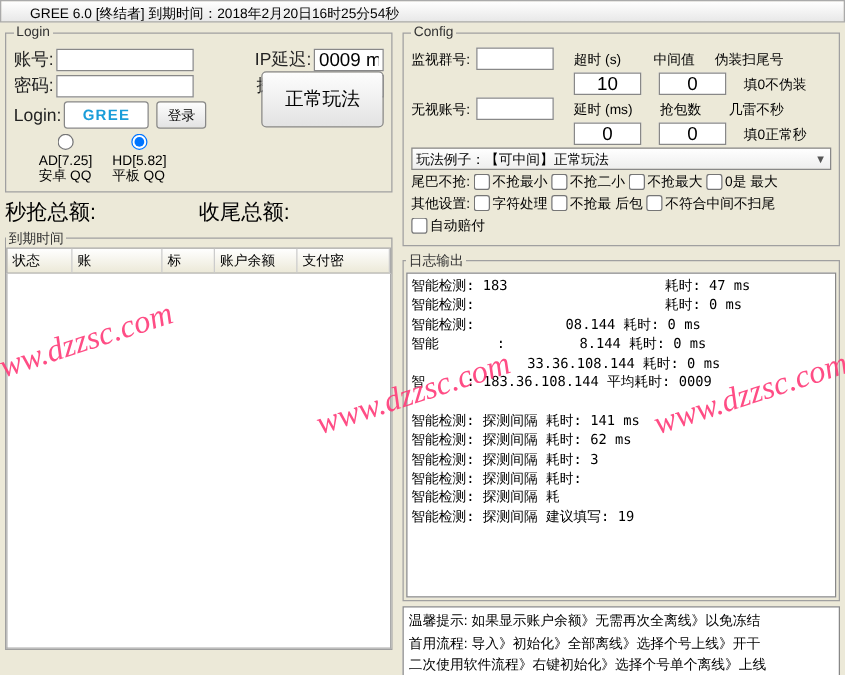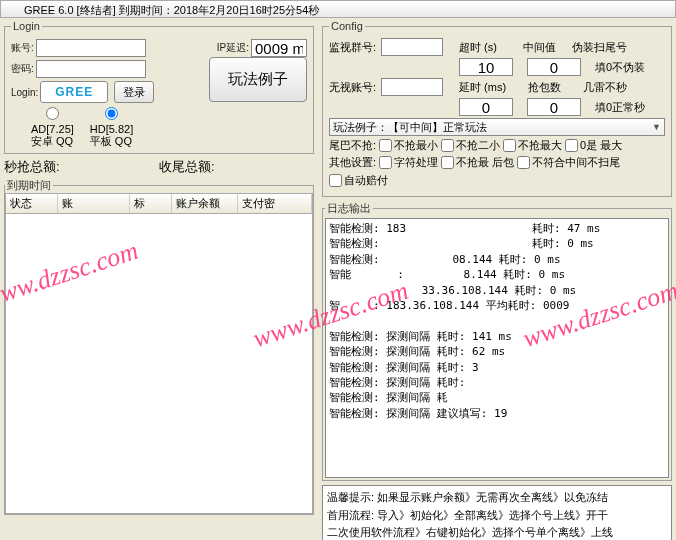--- a/index.html
+++ b/index.html
@@ -4,28 +4,28 @@
 <style>
 * { box-sizing: border-box; margin: 0; padding: 0; font-family: "Microsoft YaHei", SimSun, sans-serif; }
 body { background: #ece9d8; font-size: 11px; width: 676px; height: 540px; overflow: hidden; position: relative; }
 .titlebar { background: linear-gradient(#fff,#e8e8e8); border: 1px solid #aaa; padding: 2px 23px; font-size: 11px; height: 18px; }
 .main { display: flex; }
 .col-left { width: 318px; padding: 2px 4px; }
 .col-right { flex: 1; padding: 2px 4px; }
 fieldset { border: 1px solid #a0a0a0; padding: 4px 6px 6px 6px; margin-bottom: 4px; position: relative; }
 legend { font-size: 11px; padding: 0 2px; color: #333; }
 .row { display: flex; align-items: center; margin: 3px 0; gap: 2px; }
-.lbl { font-size: 10px; color: #222; white-space: nowrap; text-align: right; }
+.lbl { font-size: 14px; color: #222; white-space: nowrap; text-align: right; }
 input[type=text] { border: 1px solid #888; height: 18px; padding: 0 3px; font-size: 15px; background: #fff; }
 .btn { background: linear-gradient(#fdfdfd,#e3e3e3); border: 1px solid #888; border-radius: 3px; padding: 2px 8px; font-size: 11px; cursor: pointer; }
 .btn-big { padding: 12px 18px; font-size: 15px; border-radius: 4px; }
 .gree-logo { border: 1px solid #888; border-radius: 3px; width: 68px; height: 22px; display: flex; align-items: center; justify-content: center; letter-spacing: 1px; font-weight: bold; color: #1a9dd9; background: #fff; font-size: 12px; }
 .radio-row { display: flex; gap: 16px; margin-top: 4px; padding-left: 20px; font-size: 11px; }
 .radio-row label { display: flex; align-items: center; gap: 3px; line-height: 1.1; flex-direction: column; }
-.sum-row { display: flex; font-size: 13px; margin: 2px 0; }
+.sum-row { display: flex; font-size: 17px; margin: 2px 0; }
 .sum-row > div { flex: 1; }
 .table-head { display: flex; background: linear-gradient(#fff,#ece9d8); border: 1px solid #aaa; }
 .table-head > div { border-right: 1px solid #ccc; padding: 2px 4px; font-size: 11px; white-space: nowrap; overflow: hidden; }
 .table-body { border: 1px solid #aaa; border-top: none; height: 300px; background: #fff; }
 .cfg-row { display: flex; align-items: center; gap: 4px; margin: 2px 0; flex-wrap: nowrap; font-size: 11px; }
 .cfg-row input[type=text] { text-align: center; }
 .cfg-lbl { min-width: 48px; }
 .small-in { width: 54px; }
 .combo { width: 100%; display: flex; align-items: center; border: 1px solid #888; background: linear-gradient(#fff,#eee); padding: 1px 3px; height: 18px; }
 .combo .tri { margin-left: auto; font-size: 9px; color: #555; }
@@ -59,21 +59,21 @@
         <span style="flex:1"></span>
         <span class="lbl">探测间隔:</span>
         <input type="text" style="width: 40px; text-align: center;" value="25">
       </div>
 
       <div class="row">
         <span class="lbl">Login:</span>
         <div class="gree-logo">GREE</div>
         <button class="btn" style="width:40px;height:22px;margin-left:4px">登录</button>
         <span style="flex:1"></span>
-        <button class="btn btn-big" style="margin-top:-26px">玩法例子</button>
+        <button class="btn btn-big" style="margin-top:-26px">正常玩法</button>
       </div>
 
       <div class="radio-row">
         <label>
             <input type="radio" name="plat" style="">
             <span style="white-space:pre">AD[7.25]
 安卓 QQ</span>
           </label>
         <label>
             <input type="radio" name="plat" checked="" style="">

